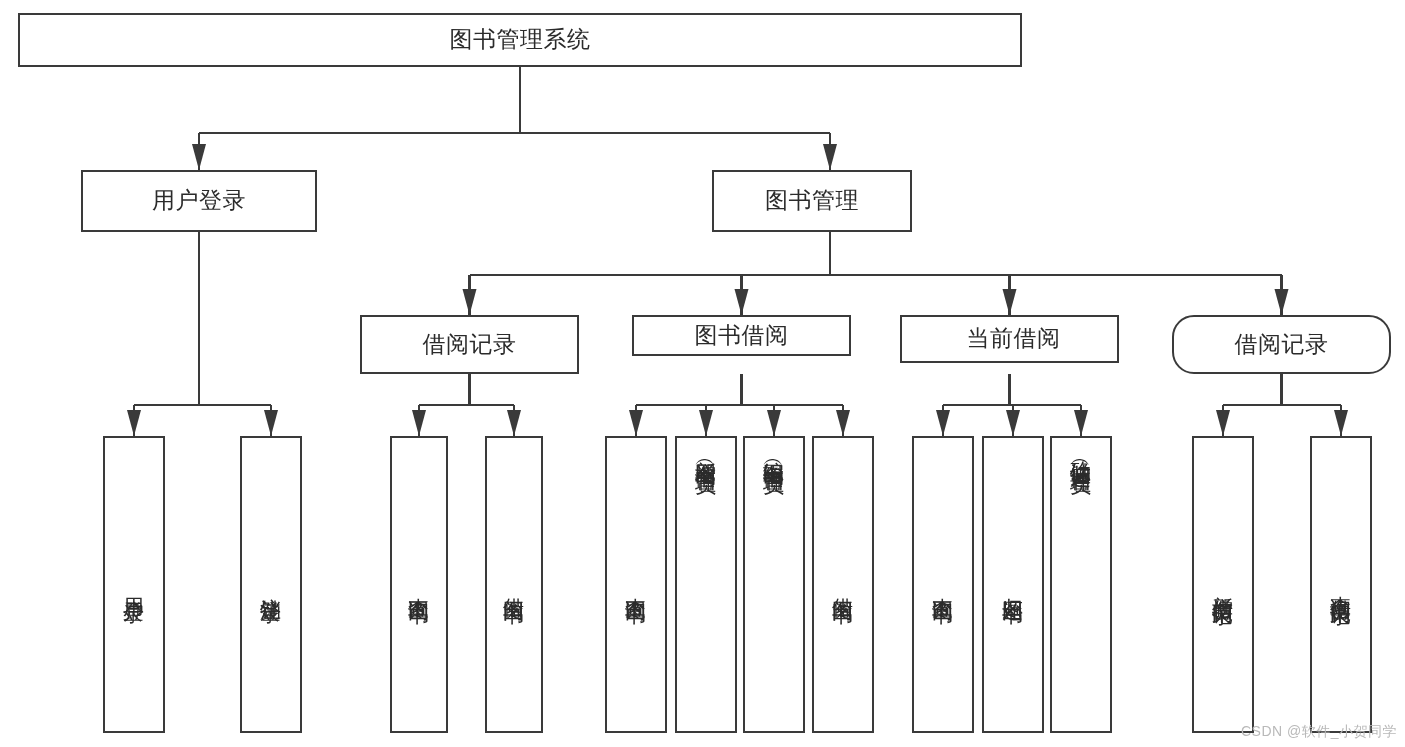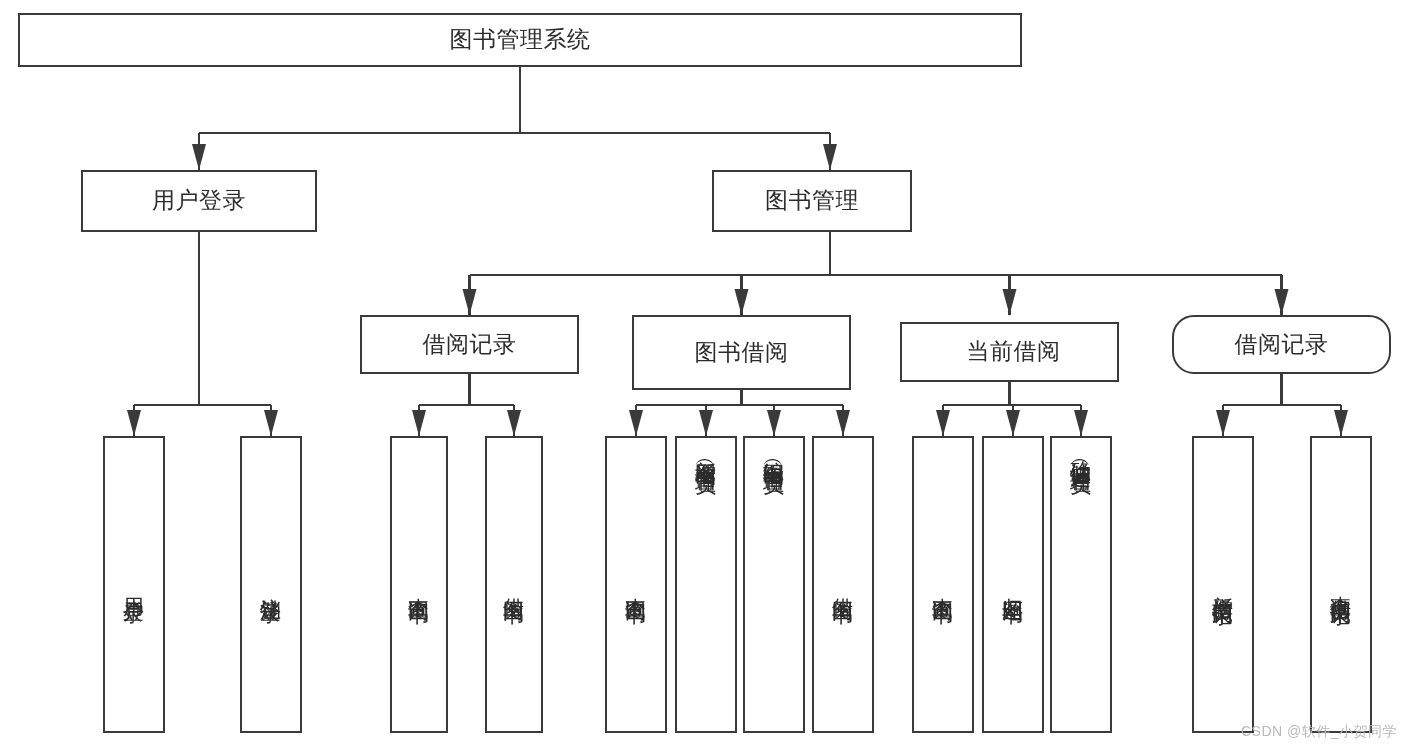--- a/index.html
+++ b/index.html
@@ -142,24 +142,24 @@
       </div>
       <div class="node-box node-h" style="left: 81px; top: 170px; width: 236px; height: 62px; border-color: rgb(58, 58, 58);">
         <span class="node-label" style="color: rgb(43, 43, 43);">用户登录</span>
       </div>
       <div class="node-box node-h" style="left: 712px; top: 170px; width: 200px; height: 62px; border-color: rgb(58, 58, 58);">
         <span class="node-label" style="color: rgb(43, 43, 43);">图书管理</span>
       </div>
       <div class="node-box node-h" style="left: 360px; top: 315px; width: 219px; height: 59px; border-color: rgb(58, 58, 58);">
         <span class="node-label" style="color: rgb(43, 43, 43);">借阅记录</span>
       </div>
-      <div class="node-box node-h" style="left: 632px; top: 315px; width: 219px; height: 75px; border-color: rgb(58, 58, 58);">
+      <div class="node-box node-h" style="left: 632px; top: 315px; width: 219px; height: 41px; border-color: rgb(58, 58, 58);">
         <span class="node-label" style="color: rgb(43, 43, 43);">图书借阅</span>
       </div>
-      <div class="node-box node-h" style="left: 900px; top: 322px; width: 219px; height: 60px; border-color: rgb(58, 58, 58); padding-left: 8px;">
+      <div class="node-box node-h" style="left: 900px; top: 315px; width: 219px; height: 48px; border-color: rgb(58, 58, 58); padding-left: 8px;">
         <span class="node-label" style="color: rgb(43, 43, 43);">当前借阅</span>
       </div>
       <div class="node-box node-h" style="left: 1172px; top: 315px; width: 219px; height: 59px; border-color: rgb(58, 58, 58); border-radius: 22px;">
         <span class="node-label" style="color: rgb(43, 43, 43);">借阅记录</span>
       </div>
       <div class="node-box node-v centered" style="left: 103px; top: 436px; width: 62px; height: 297px; border-color: rgb(58, 58, 58);">
         <span class="node-label" style="color: rgb(43, 43, 43);">用户登录</span>
       </div>
       <div class="node-box node-v centered" style="left: 240px; top: 436px; width: 62px; height: 297px; border-color: rgb(58, 58, 58);">
         <span class="node-label" style="color: rgb(43, 43, 43);">注销登录</span>

